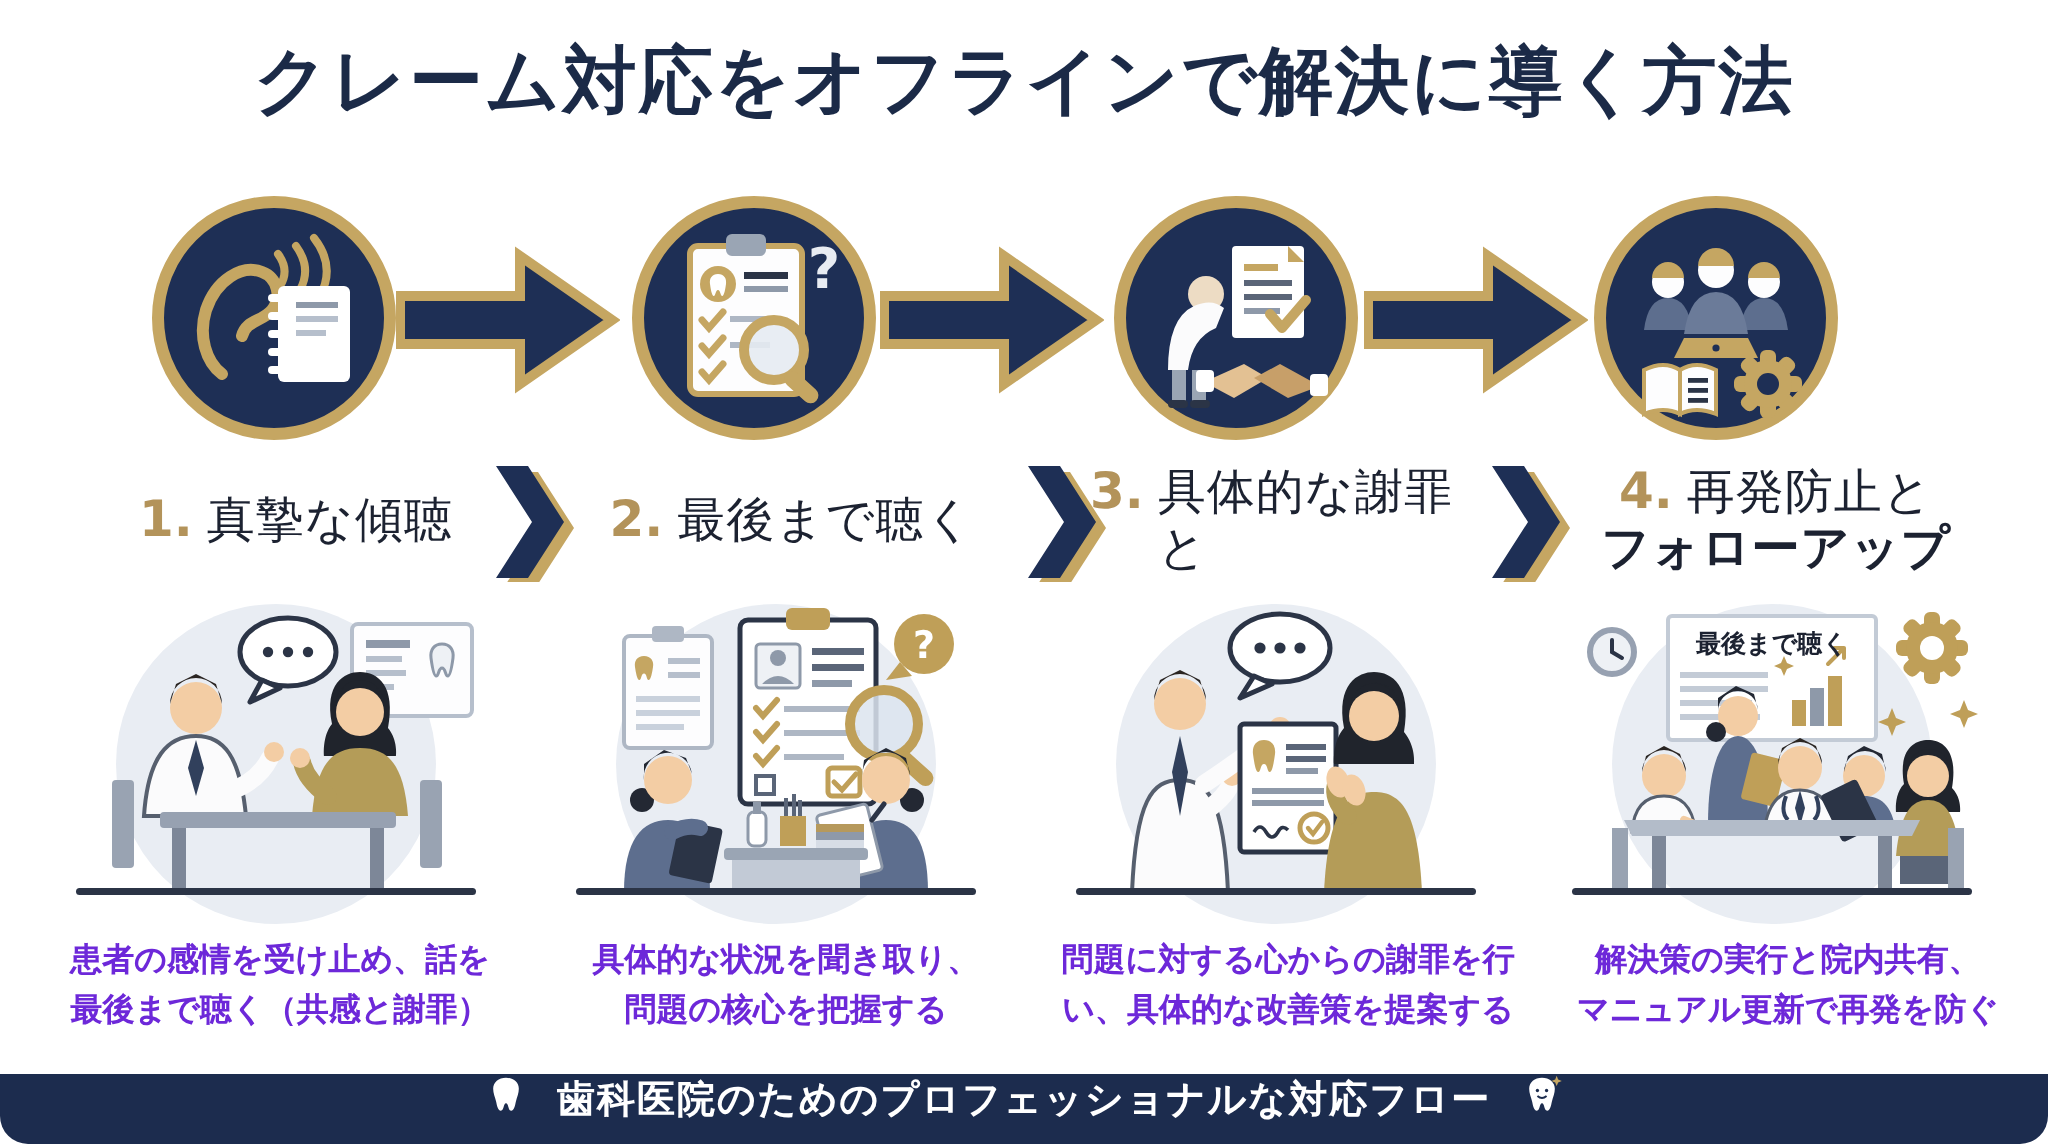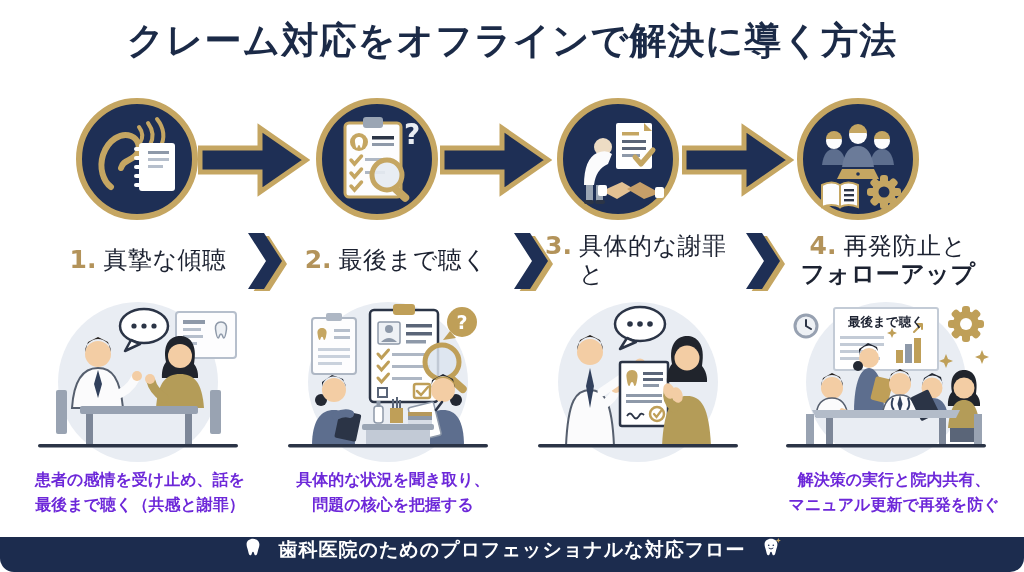--- a/index.html
+++ b/index.html
@@ -430,20 +430,22 @@
       </g>
       <rect x="10" y="148" width="200" height="3.5" rx="1.75" fill="#2b3446"></rect>
     </svg>
     <div class="board-label">最後まで聴く</div>
   </div>
 
   <div class="desc" style="left:24px;width:232px">患者の感情を受け止め、話を
 最後まで聴く（共感と謝罪）</div>
   <div class="desc" style="left:276px;width:234px">具体的な状況を聞き取り、
 問題の核心を把握する</div>
+  <div class="desc" style="left:522px;width:244px">問題に対する心からの謝罪を行
+い、具体的な改善策を提案する</div>
   <div class="desc" style="left:774px;width:240px">解決策の実行と院内共有、
 マニュアル更新で再発を防ぐ</div>
 
   <div class="footer">
     <svg width="22" height="22" viewBox="0 0 24 24">
       <path d="M12 2C8 2 5 4.5 5 8c0 2.5 1 4.5 1.6 7 .5 2.2.9 5 2.6 5 1.8 0 1.3-4 2.8-4s1 4 2.8 4c1.7 0 2.1-2.8 2.6-5 .6-2.5 1.6-4.5 1.6-7 0-3.5-3-6-7-6z" fill="#ffffff"></path>
     </svg>
     <span class="footer-text">歯科医院のためのプロフェッショナルな対応フロー</span>
     <svg width="22" height="22" viewBox="0 0 24 24">
       <path d="M12 2C8 2 5 4.5 5 8c0 2.5 1 4.5 1.6 7 .5 2.2.9 5 2.6 5 1.8 0 1.3-4 2.8-4s1 4 2.8 4c1.7 0 2.1-2.8 2.6-5 .6-2.5 1.6-4.5 1.6-7 0-3.5-3-6-7-6z" fill="#ffffff"></path>

